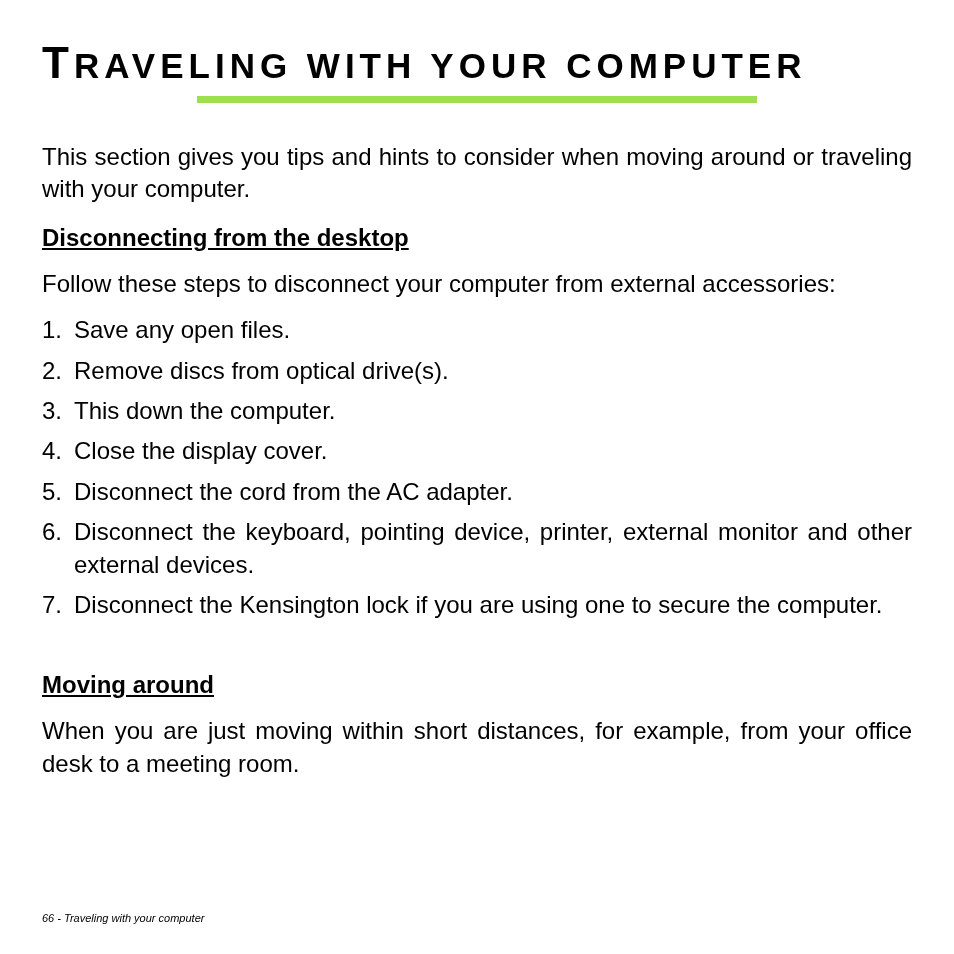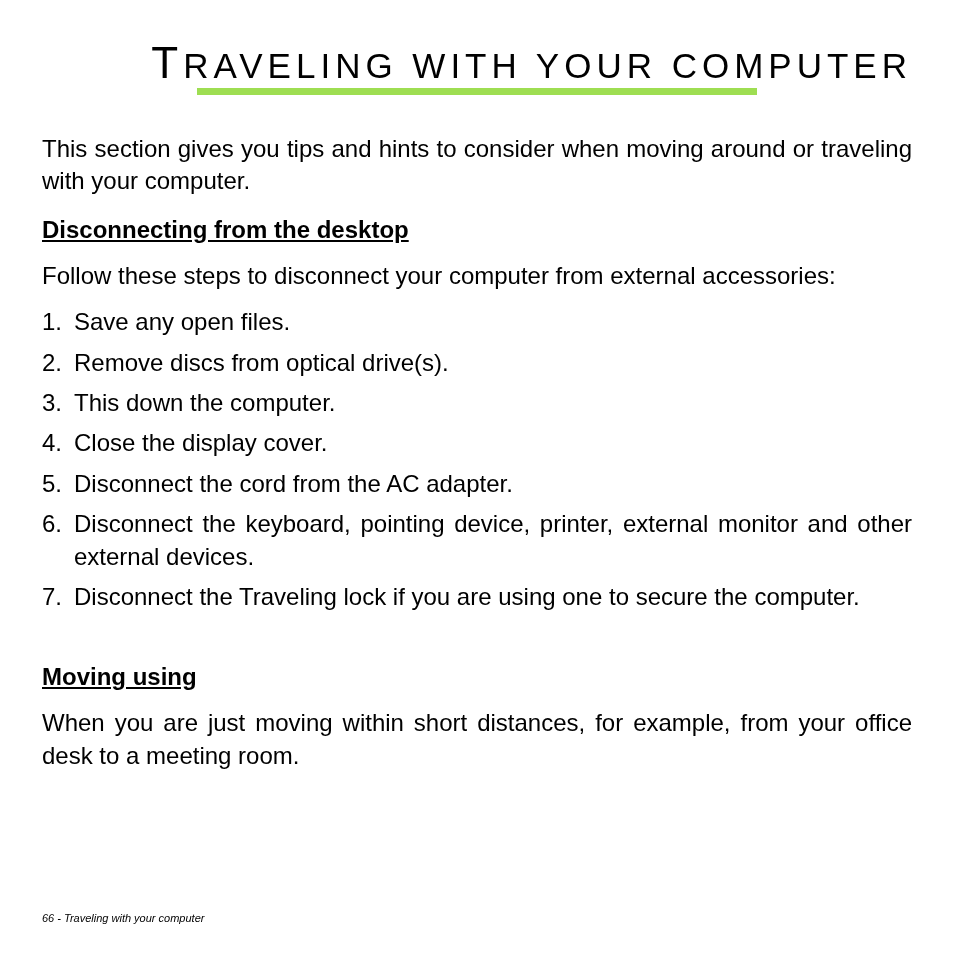--- a/index.html
+++ b/index.html
@@ -11,24 +11,25 @@
       width: 954px;
       height: 954px;
       background: #ffffff;
       font-family: Arial, Helvetica, sans-serif;
       color: #000000;
       padding: 38px 42px 20px 42px;
       position: relative;
     }
     .page-title {
       font-size: 35px;
-      font-weight: normal;
+      font-weight: bold;
       letter-spacing: 5px;
-      text-align: right;
+      text-align: left;
       text-transform: uppercase;
+      margin-bottom: 8px;
     }
     .page-title .first-letter {
       font-size: 44px;
       letter-spacing: 5px;
     }
     .title-underline {
       width: 560px;
       height: 7px;
       background: #9ede52;
       margin: 0 auto 38px auto;
@@ -89,19 +90,19 @@
 
 <h2 class="section-heading">Disconnecting from the desktop</h2>
 <p class="section-intro">Follow these steps to disconnect your computer from external accessories:</p>
 <ol class="steps-list">
   <li>Save any open files.</li>
   <li>Remove discs from optical drive(s).</li>
   <li>This down the computer.</li>
   <li>Close the display cover.</li>
   <li>Disconnect the cord from the AC adapter.</li>
   <li>Disconnect the keyboard, pointing device, printer, external monitor and other external devices.</li>
-  <li>Disconnect the Traveling lock if you are using one to secure the computer.</li>
+  <li>Disconnect the Kensington lock if you are using one to secure the computer.</li>
 </ol>
 
-<h2 class="section-heading">Moving using</h2>
+<h2 class="section-heading">Moving around</h2>
 <p class="section-intro">When you are just moving within short distances, for example, from your office desk to a meeting room.</p>
 
 <div class="footer">66 - Traveling with your computer</div>
 
 </body></html>

